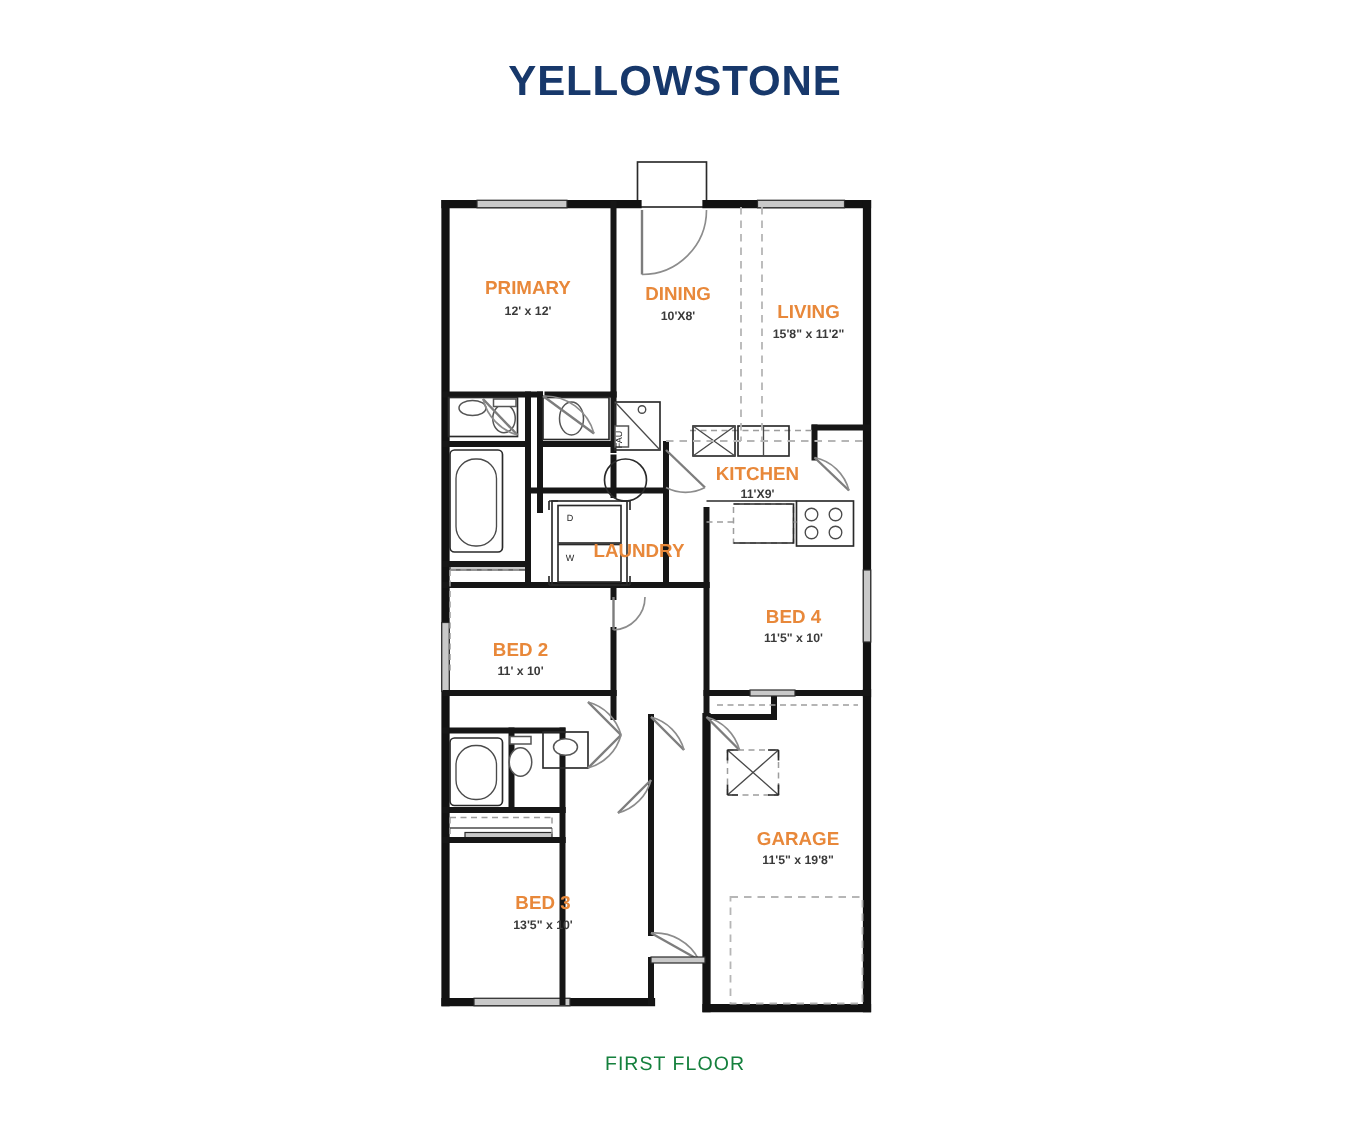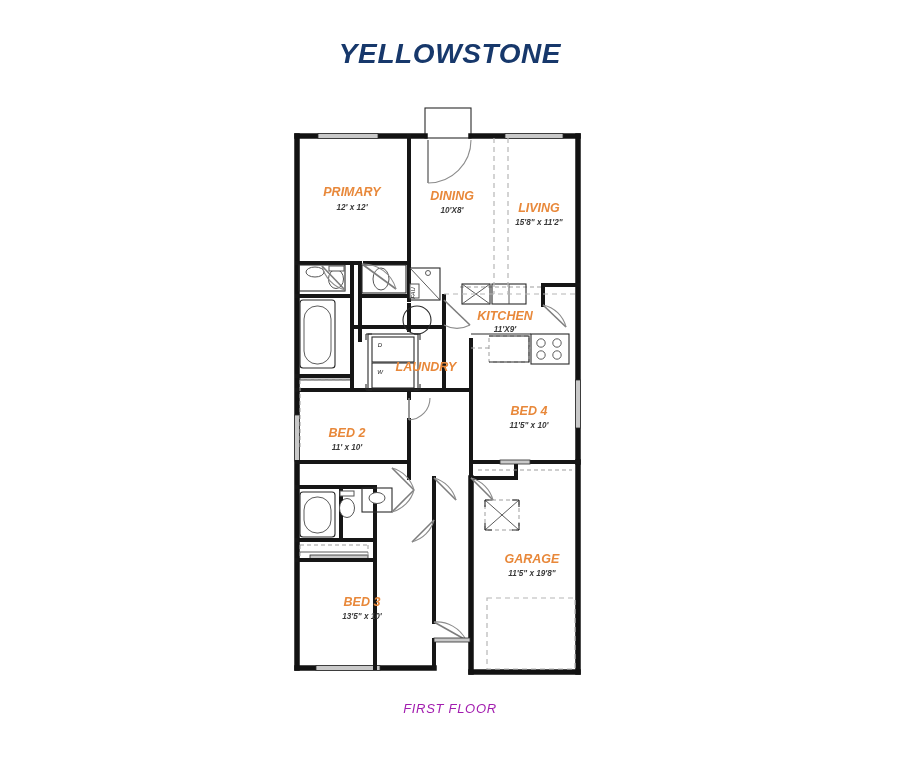--- a/index.html
+++ b/index.html
@@ -12,21 +12,20 @@
     height: 759px;
     font-family: "Liberation Sans", sans-serif;
     position: relative;
     overflow: hidden;
   }
   #page {
     position: relative;
     width: 900px;
     height: 759px;
     background: #ffffff;
-    font-style: italic;
   }
   .title {
     position: absolute;
     left: 0;
     top: 38px;
     width: 900px;
     text-align: center;
     font-size: 28px;
     font-weight: bold;
     letter-spacing: 0.6px;
@@ -35,21 +34,21 @@
   }
   .caption {
     position: absolute;
     left: 0;
     top: 701px;
     width: 900px;
     text-align: center;
     font-size: 13px;
     font-weight: normal;
     letter-spacing: 0.7px;
-    color: #a21caf;
+    color: #15803d;
     font-family: "Liberation Sans", sans-serif;
   }
   #plan {
     position: absolute;
     left: 0;
     top: 0;
     width: 900px;
     height: 759px;
   }
   .rm-name {

